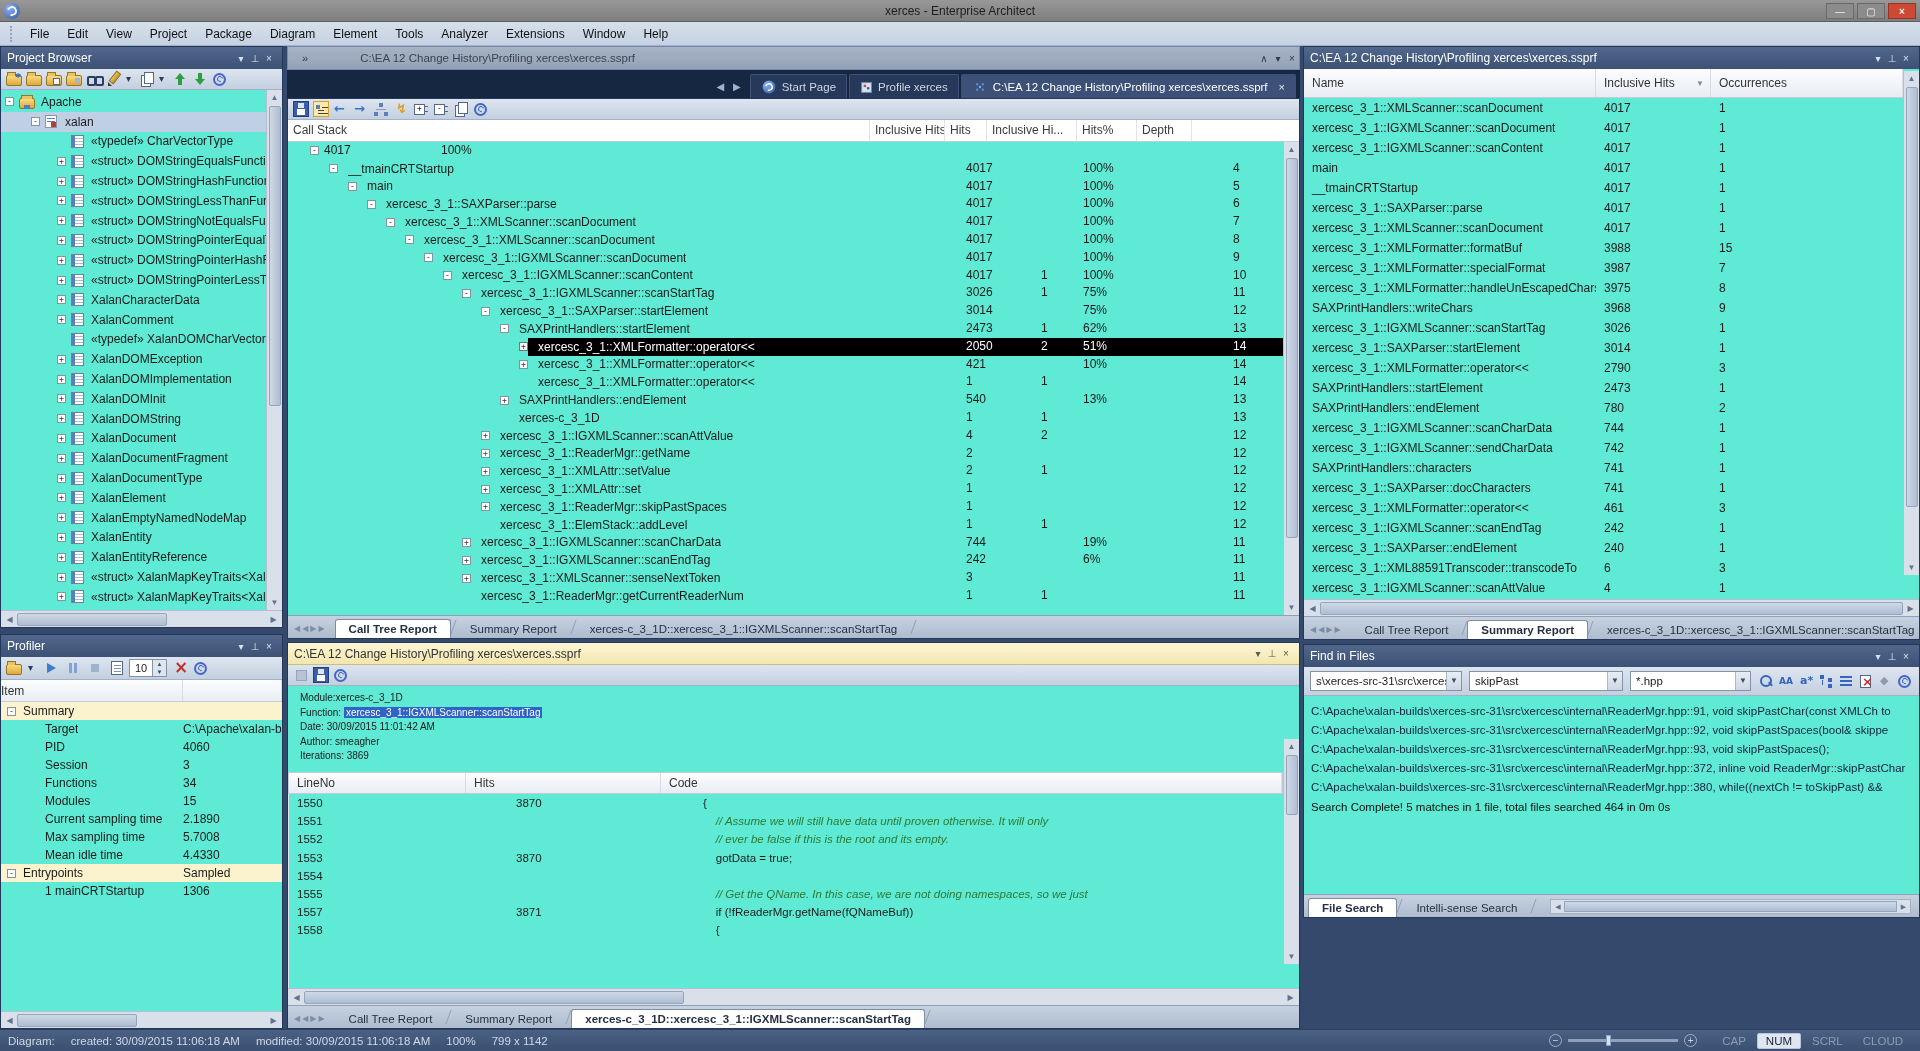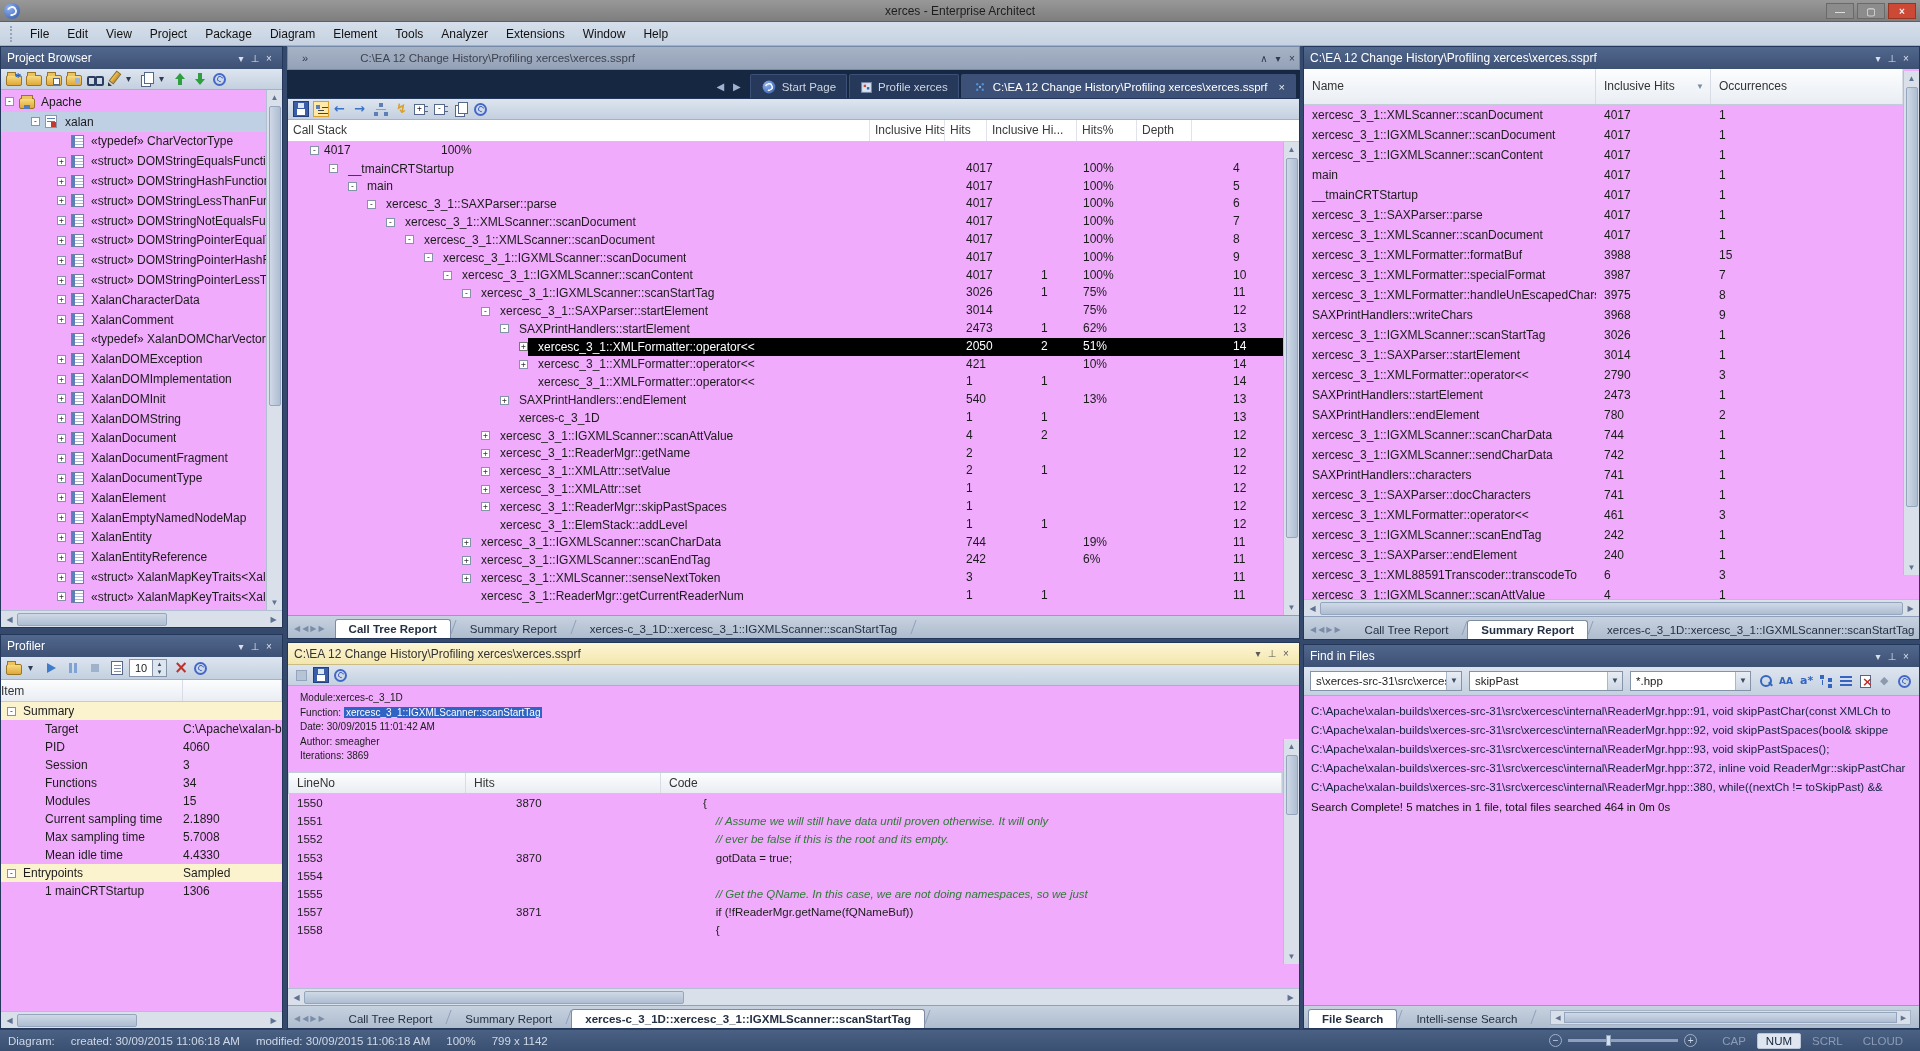--- a/index.html
+++ b/index.html
@@ -1,20 +1,20 @@
 <!DOCTYPE html>
 <html><head>
 <meta charset="utf-8">
 <style>
   *{margin:0;padding:0;box-sizing:border-box}
   html,body{width:1920px;height:1051px;overflow:hidden}
   body{position:relative;font-family:"Liberation Sans",sans-serif;font-size:12px;color:#1b1b1b;background:#35496d}
 
   
-  .panel{position:absolute;background:#f0abfc;border:1px solid #22375a;display:flex;flex-direction:column;overflow:hidden}
+  .panel{position:absolute;background:#5eead4;border:1px solid #22375a;display:flex;flex-direction:column;overflow:hidden}
   .phead{height:22px;flex:none;background:linear-gradient(#51678c,#3c5174);display:flex;align-items:center;padding:0 6px;color:#fff;font-size:12px;white-space:nowrap}
   .phead .grow{flex:1}
   .hbtn{color:#d9e1ee;font-size:10px;width:14px;text-align:center;cursor:pointer;flex:none}
   .phead-cream{background:linear-gradient(#fdf6d5,#f3e6ae);color:#333;border-bottom:1px solid #c9bd85}
   .phead-cream .hbtn{color:#5a5a5a}
   .toolbar{background:linear-gradient(#dde5ef,#c4d0e0);border-bottom:1px solid #a3b2c7;display:flex;align-items:center;padding:2px 5px;gap:4px;flex:none}
   .grow{flex:1}
 
   
   .ic{width:16px;height:16px;position:relative;display:inline-block;flex:none;font-family:"DejaVu Sans",sans-serif}
@@ -168,31 +168,31 @@
   .code-rows{flex:1;overflow:hidden;position:relative;margin-right:16px;border-left:1px solid #e4e8ee}
   .coderow{height:18.2px;display:flex;align-items:center;font-size:11.5px;white-space:nowrap}
   .cc-line{width:219px;flex:none;padding-left:8px}
   .cc-hits{width:195px;flex:none;padding-left:8px}
   .cc-code{flex:1;white-space:pre;overflow:hidden;font-size:11.5px}
   .cc-code.comment{color:#2f7a36;font-style:italic}
   .fn-vscroll{top:96px;bottom:64px}
 
   
   #summary-panel{left:1303px;top:46px;width:617px;height:594px}
-  .sr-header{flex:none;height:36px;background:linear-gradient(#fcfdfe,#e9edf3);border-bottom:1px solid #c3ccd9;display:flex;color:#333;margin-right:16px}
+  .sr-header{flex:none;height:29px;background:linear-gradient(#fcfdfe,#e9edf3);border-bottom:1px solid #c3ccd9;display:flex;color:#333;margin-right:16px}
   .sr-header .hc{line-height:23px;padding-left:8px;border-right:1px solid #d8dde5;display:flex;align-items:center}
   .sr-rows{flex:1;overflow:hidden;margin-right:16px}
   .srrow{height:20px;display:flex;align-items:center;white-space:nowrap;cursor:pointer}
   .sr-name{width:292px;flex:none;padding-left:8px;overflow:hidden}
   .sr-ih{width:115px;flex:none;padding-left:8px}
   .sr-occ{flex:1;padding-left:8px}
   .sortarrow{margin-left:auto;margin-right:6px;font-size:8px;color:#7b8ca6}
 
   
-  #find-panel{left:1303px;top:644px;width:617px;height:385px}
+  #find-panel{left:1303px;top:644px;width:617px;height:274px}
   .combo{height:20px;background:#fff;border:1px solid #8593a8;display:flex;align-items:center;font-size:11.5px;overflow:hidden}
   .combo .ctext{padding:0 5px;white-space:nowrap;overflow:hidden;flex:1}
   .combo .cbtn{width:15px;flex:none;height:100%;background:linear-gradient(#e9eef5,#cdd7e4);border-left:1px solid #aab7c9;text-align:center;font-size:8px;line-height:18px;color:#3c4c66}
   .fif-results{flex:1;overflow:hidden;padding:6px 6px 0 7px;font-size:11.5px}
   .fif-row{height:19px;line-height:19px;white-space:nowrap;overflow:hidden;color:#13233f;cursor:pointer}
   .fif-summary{margin-top:4px;color:#111;white-space:nowrap;overflow:hidden}
   .fif-foot{display:flex;align-items:flex-end}
   .fscroll{flex:1;height:15px;background:#d9e0ea;border:1px solid #a5b2c6;margin:0 4px 3px 14px;display:flex;align-items:center}
   .fscroll .arr{color:#5f7292;font-size:7px;width:13px;text-align:center}
   .fscroll .thumb{height:11px;flex:1;background:linear-gradient(#cfd9e6,#aebdd2);border:1px solid #94a5bd}

